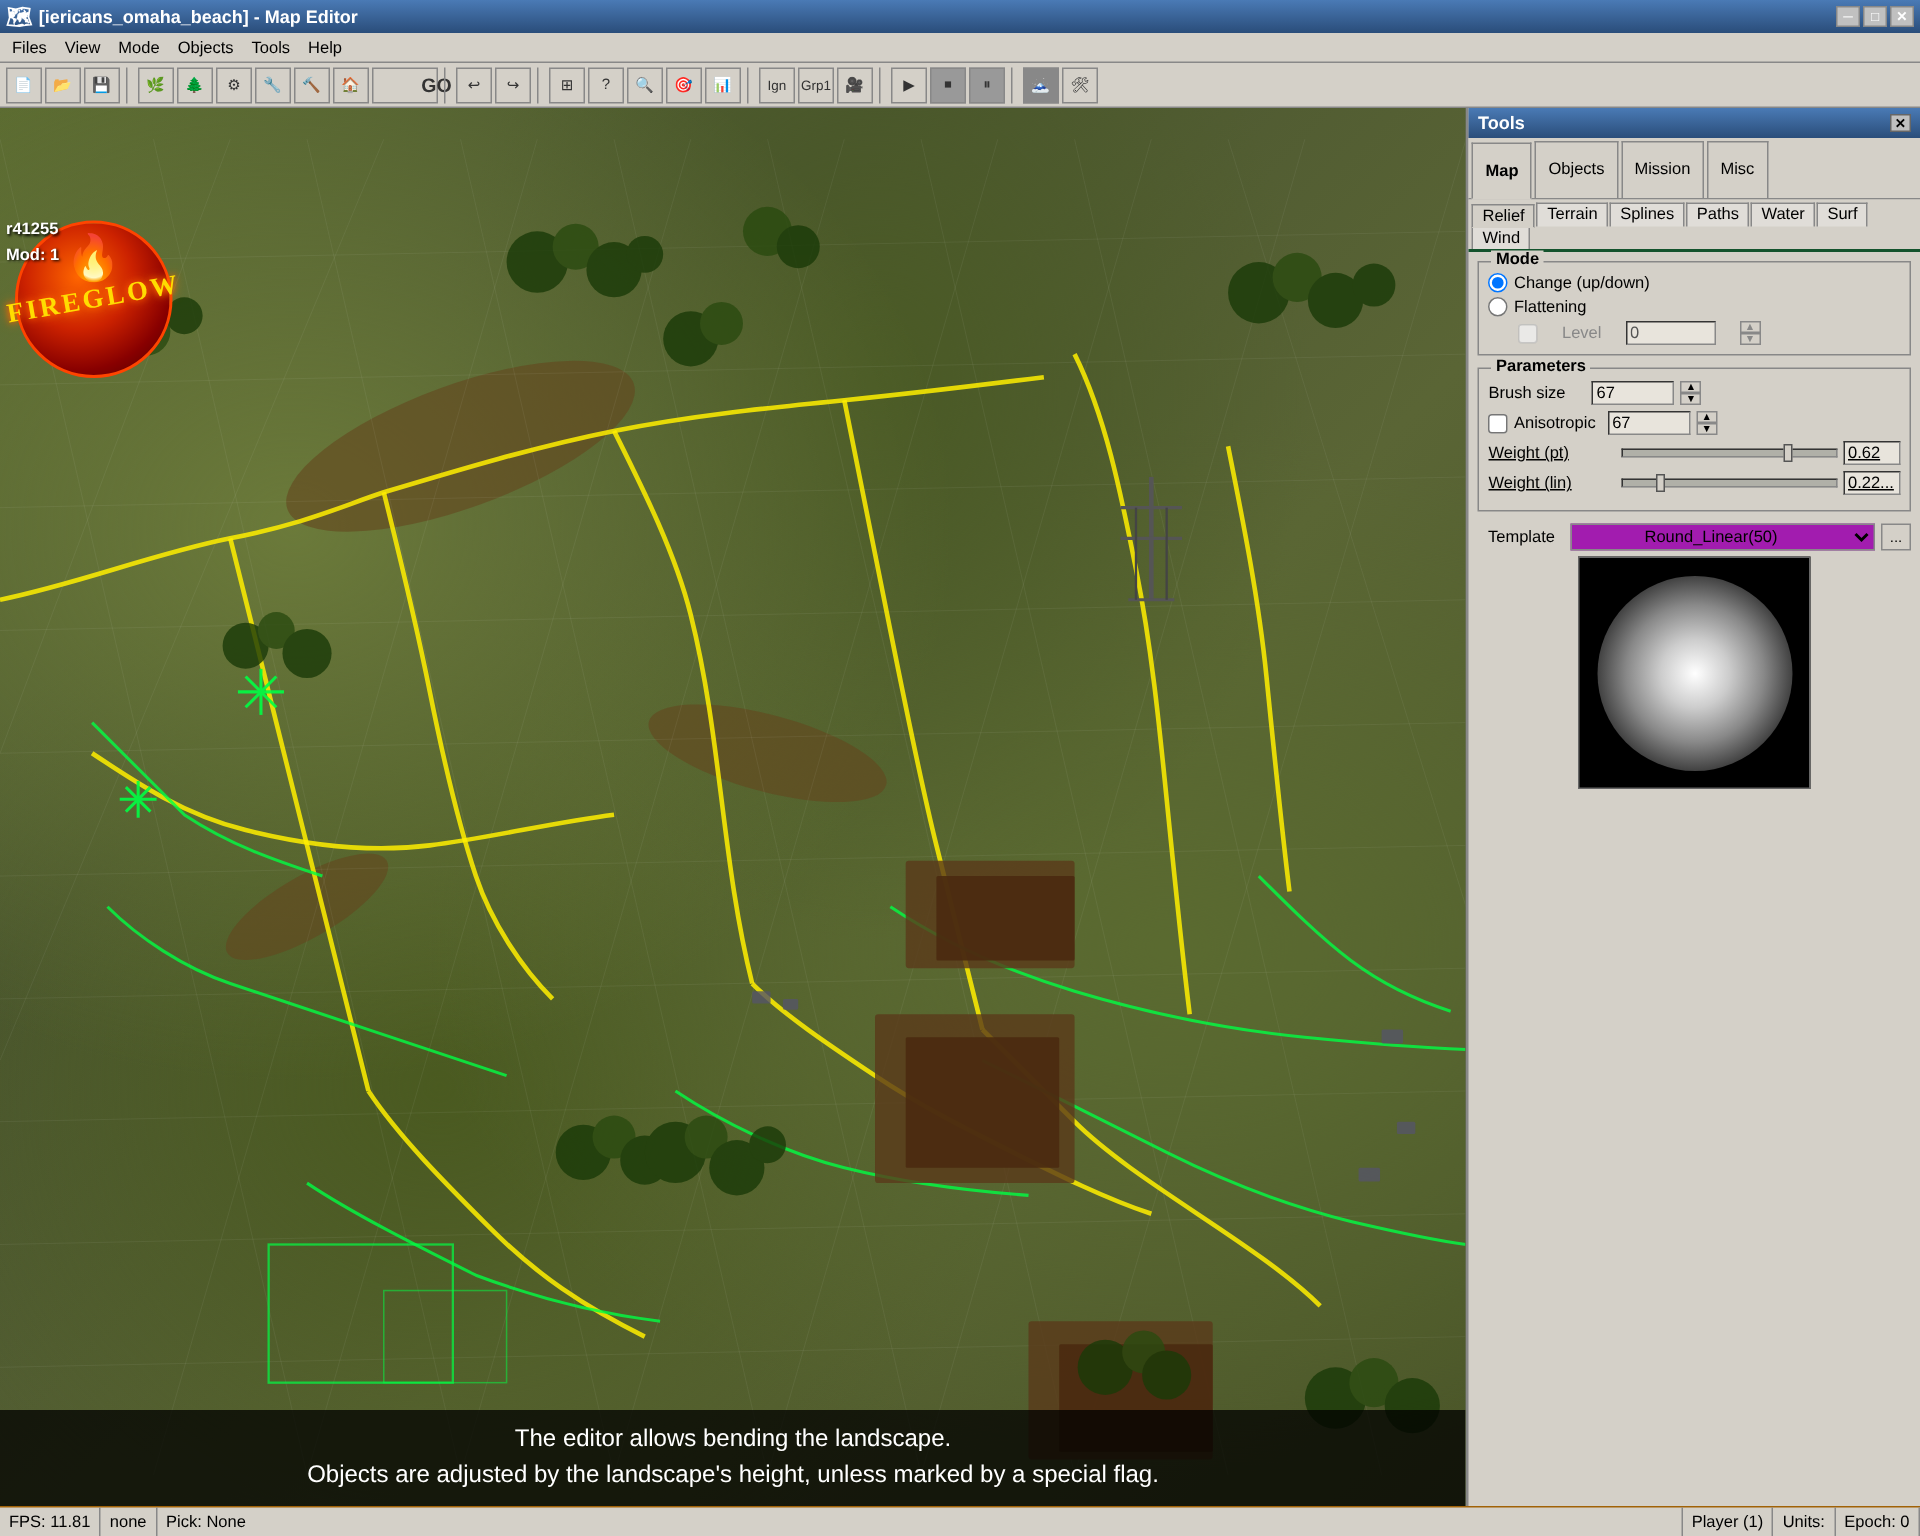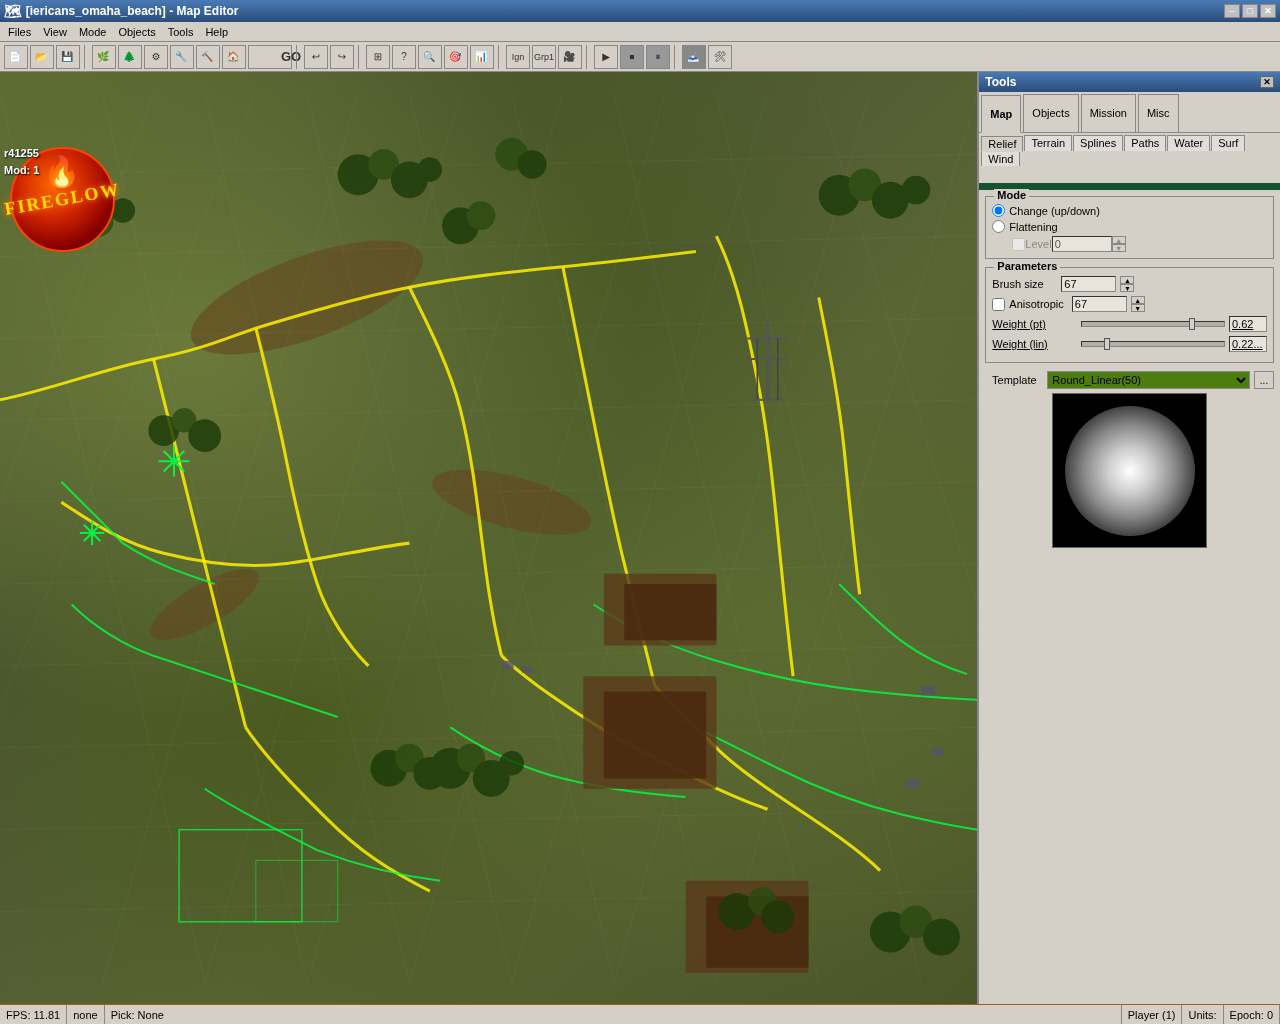--- a/index.html
+++ b/index.html
@@ -220,22 +220,22 @@
       border-bottom: 1px solid #d4d0c8;
       font-weight: bold;
       position: relative;
       top: 1px;
     }
 
     
     #tabs-row2 {
       display: flex;
       background: #d4d0c8;
-      border-bottom: 7px solid #14532d;
-      padding: 2px 2px 17px;
+      border-bottom: 2px solid #14532d;
+      padding: 2px 2px 0;
       flex-wrap: wrap;
     }
     .tab2 {
       padding: 1px 6px;
       border: 1px solid #888;
       border-bottom: none;
       background: #e0ddd8;
       font-size: 11px;
       cursor: pointer;
       margin-right: 1px;
@@ -279,21 +279,21 @@
       margin: 3px 0;
       font-size: 11px;
     }
     input[type="radio"] { margin: 0; }
     input[type="checkbox"] { margin: 0; }
 
     
     .level-row {
       display: flex;
       align-items: center;
-      gap: 0;
+      gap: 16px;
       margin-left: 20px;
       font-size: 11px;
       color: #888;
     }
     .level-input {
       width: 60px;
       height: 16px;
       border: 1px inset #888;
       background: #e8e4dc;
       font-size: 11px;
@@ -369,22 +369,23 @@
       align-items: center;
       margin: 4px 0;
       gap: 4px;
       font-size: 11px;
     }
     .template-label { width: 58px; text-align: center; }
     .template-select {
       flex: 1;
       height: 18px;
       font-size: 11px;
-      background: #4d7c0f;
+      background: #a21caf;
       border: 1px solid #888;
+      padding-left: 44px;
     }
     .template-btn {
       width: 20px;
       height: 18px;
       background: #d4d0c8;
       border: 1px solid #888;
       font-size: 10px;
       display: flex; align-items: center; justify-content: center;
       cursor: pointer;
     }
@@ -670,20 +671,24 @@
     <div id="status-overlay">r41255</div>
     <div id="mod-overlay">Mod: 1</div>
 
     <div id="logo">
       <div class="logo-circle">
         <div class="flame-icon">🔥</div>
         <div class="logo-text">FIREGLOW</div>
       </div>
     </div>
 
+    <div id="map-caption">
+      <div>The editor allows bending the landscape.</div>
+      <div>Objects are adjusted by the landscape's height, unless marked by a special flag.</div>
+    </div>
   </div>
 
   <div id="tools-panel">
 
     <div id="tools-header">
       <span>Tools</span>
       <div class="tools-close">✕</div>
     </div>
 
     <div id="tabs-row1">

